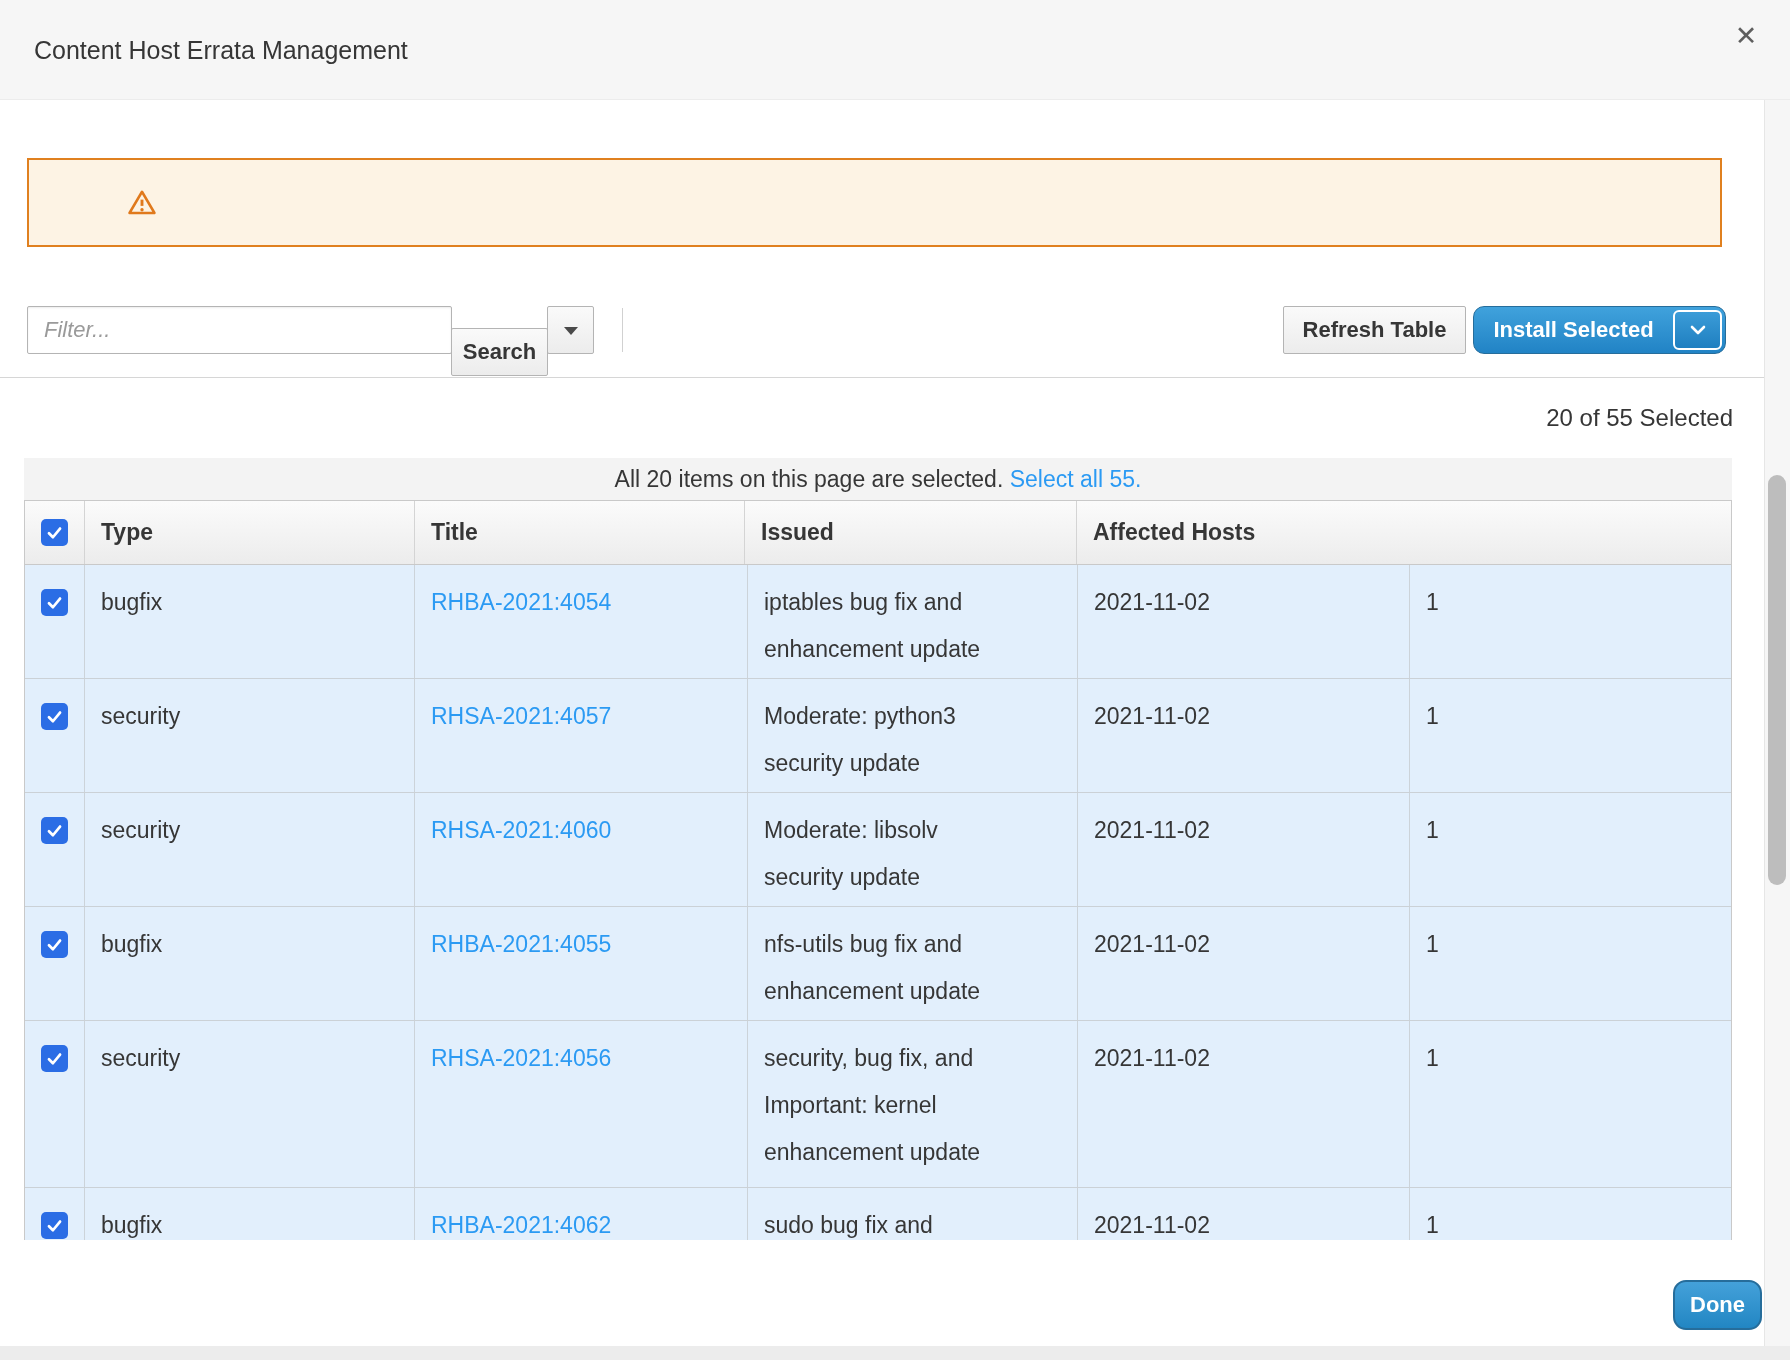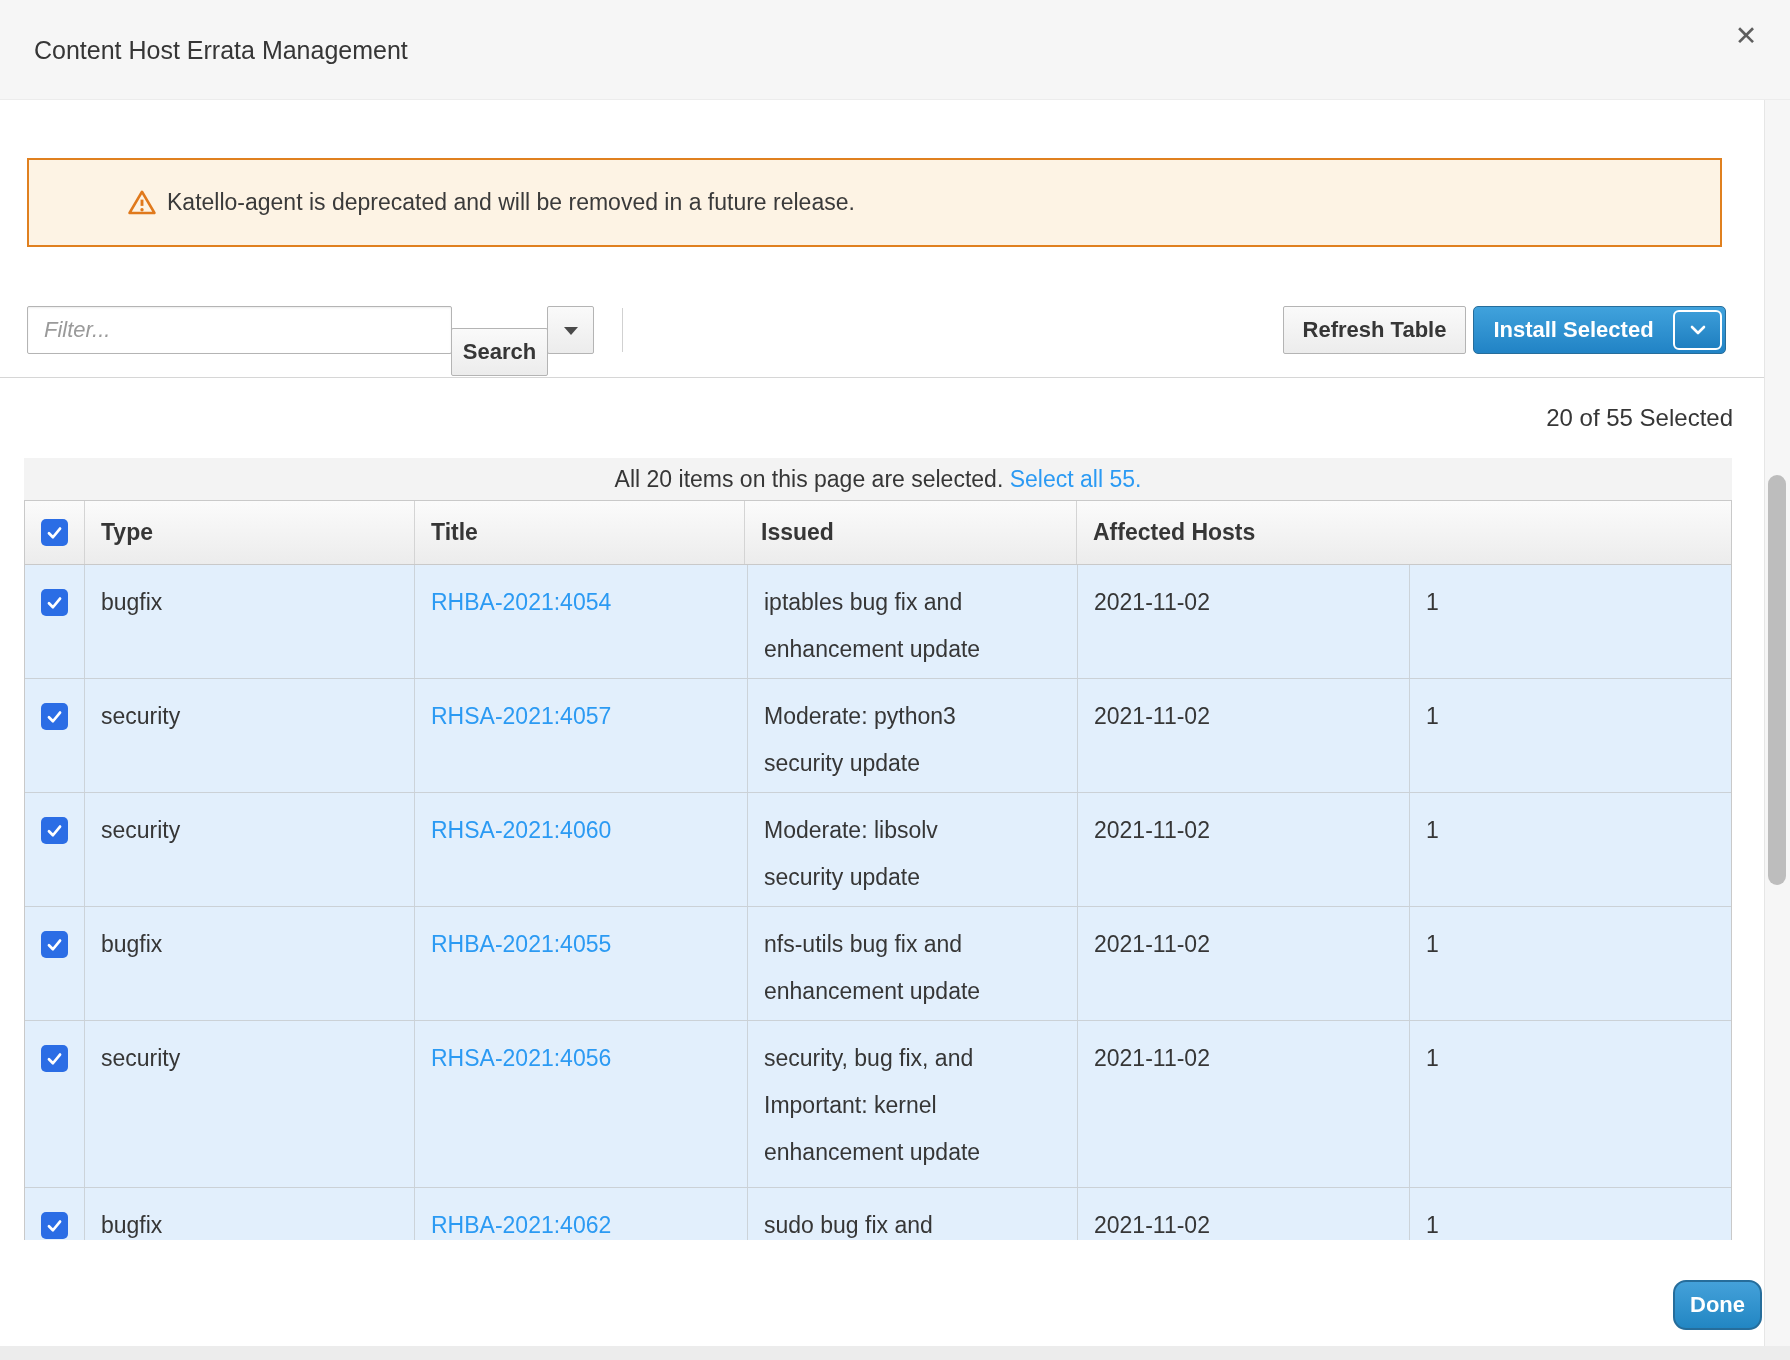--- a/index.html
+++ b/index.html
@@ -49,21 +49,21 @@
   .caret-down {
     display:inline-block; width:0; height:0;
     border-left:7px solid transparent; border-right:7px solid transparent;
     border-top:8px solid #4a4a4a; vertical-align:middle;
   }
   .toolbar-sep { position:absolute; left:622px; top:308px; width:1px; height:44px; background:#d1d1d1; }
   .refresh-btn { position:absolute; left:1283px; top:306px; width:183px; height:48px; }
   .install-group {
     position:absolute; left:1473px; top:306px; width:253px; height:48px;
     background:linear-gradient(to bottom,#40a2dc,#2183c5);
-    border:1px solid #266d9b; border-radius:5px; display:flex;
+    border:1px solid #266d9b; border-radius:11px; display:flex;
   }
   .install-main {
     width:199px; height:100%; background:none; border:none; cursor:pointer;
     color:#fff; font-size:22px; font-weight:700; font-family:"Liberation Sans", sans-serif;
   }
   .install-caret {
     flex:1; margin:3px 3px 3px 0; border:2px solid #ffffff; border-radius:6px;
     background:linear-gradient(to bottom,#3b9cd8,#1f7fc0); cursor:pointer;
     display:flex; align-items:center; justify-content:center;
   }
@@ -131,21 +131,20 @@
 </div>
 
 <div class="alert-warning">
   <span style="display:flex">
     <svg width="30" height="30" viewBox="0 0 24 24">
       <path d="M12 3 L22 20 H2 Z" fill="none" stroke="#e0791c" stroke-width="2" stroke-linejoin="round"></path>
       <line x1="12" y1="9.3" x2="12" y2="14.3" stroke="#e0791c" stroke-width="2.3"></line>
       <circle cx="12" cy="17.4" r="1.35" fill="#e0791c"></circle>
     </svg>
   </span>
-  <span class="msg">Katello-agent is deprecated and will be removed in a future release.</span>
 </div>
 
 <input class="filter-input" type="text" placeholder="Filter..." style="">
 <button class="btn-default search-btn">Search</button>
 <button class="btn-default search-caret-btn">
   <span class="caret-down"></span>
 </button>
 <div class="toolbar-sep"></div>
 <button class="btn-default refresh-btn">Refresh Table</button>
 <div class="install-group">

